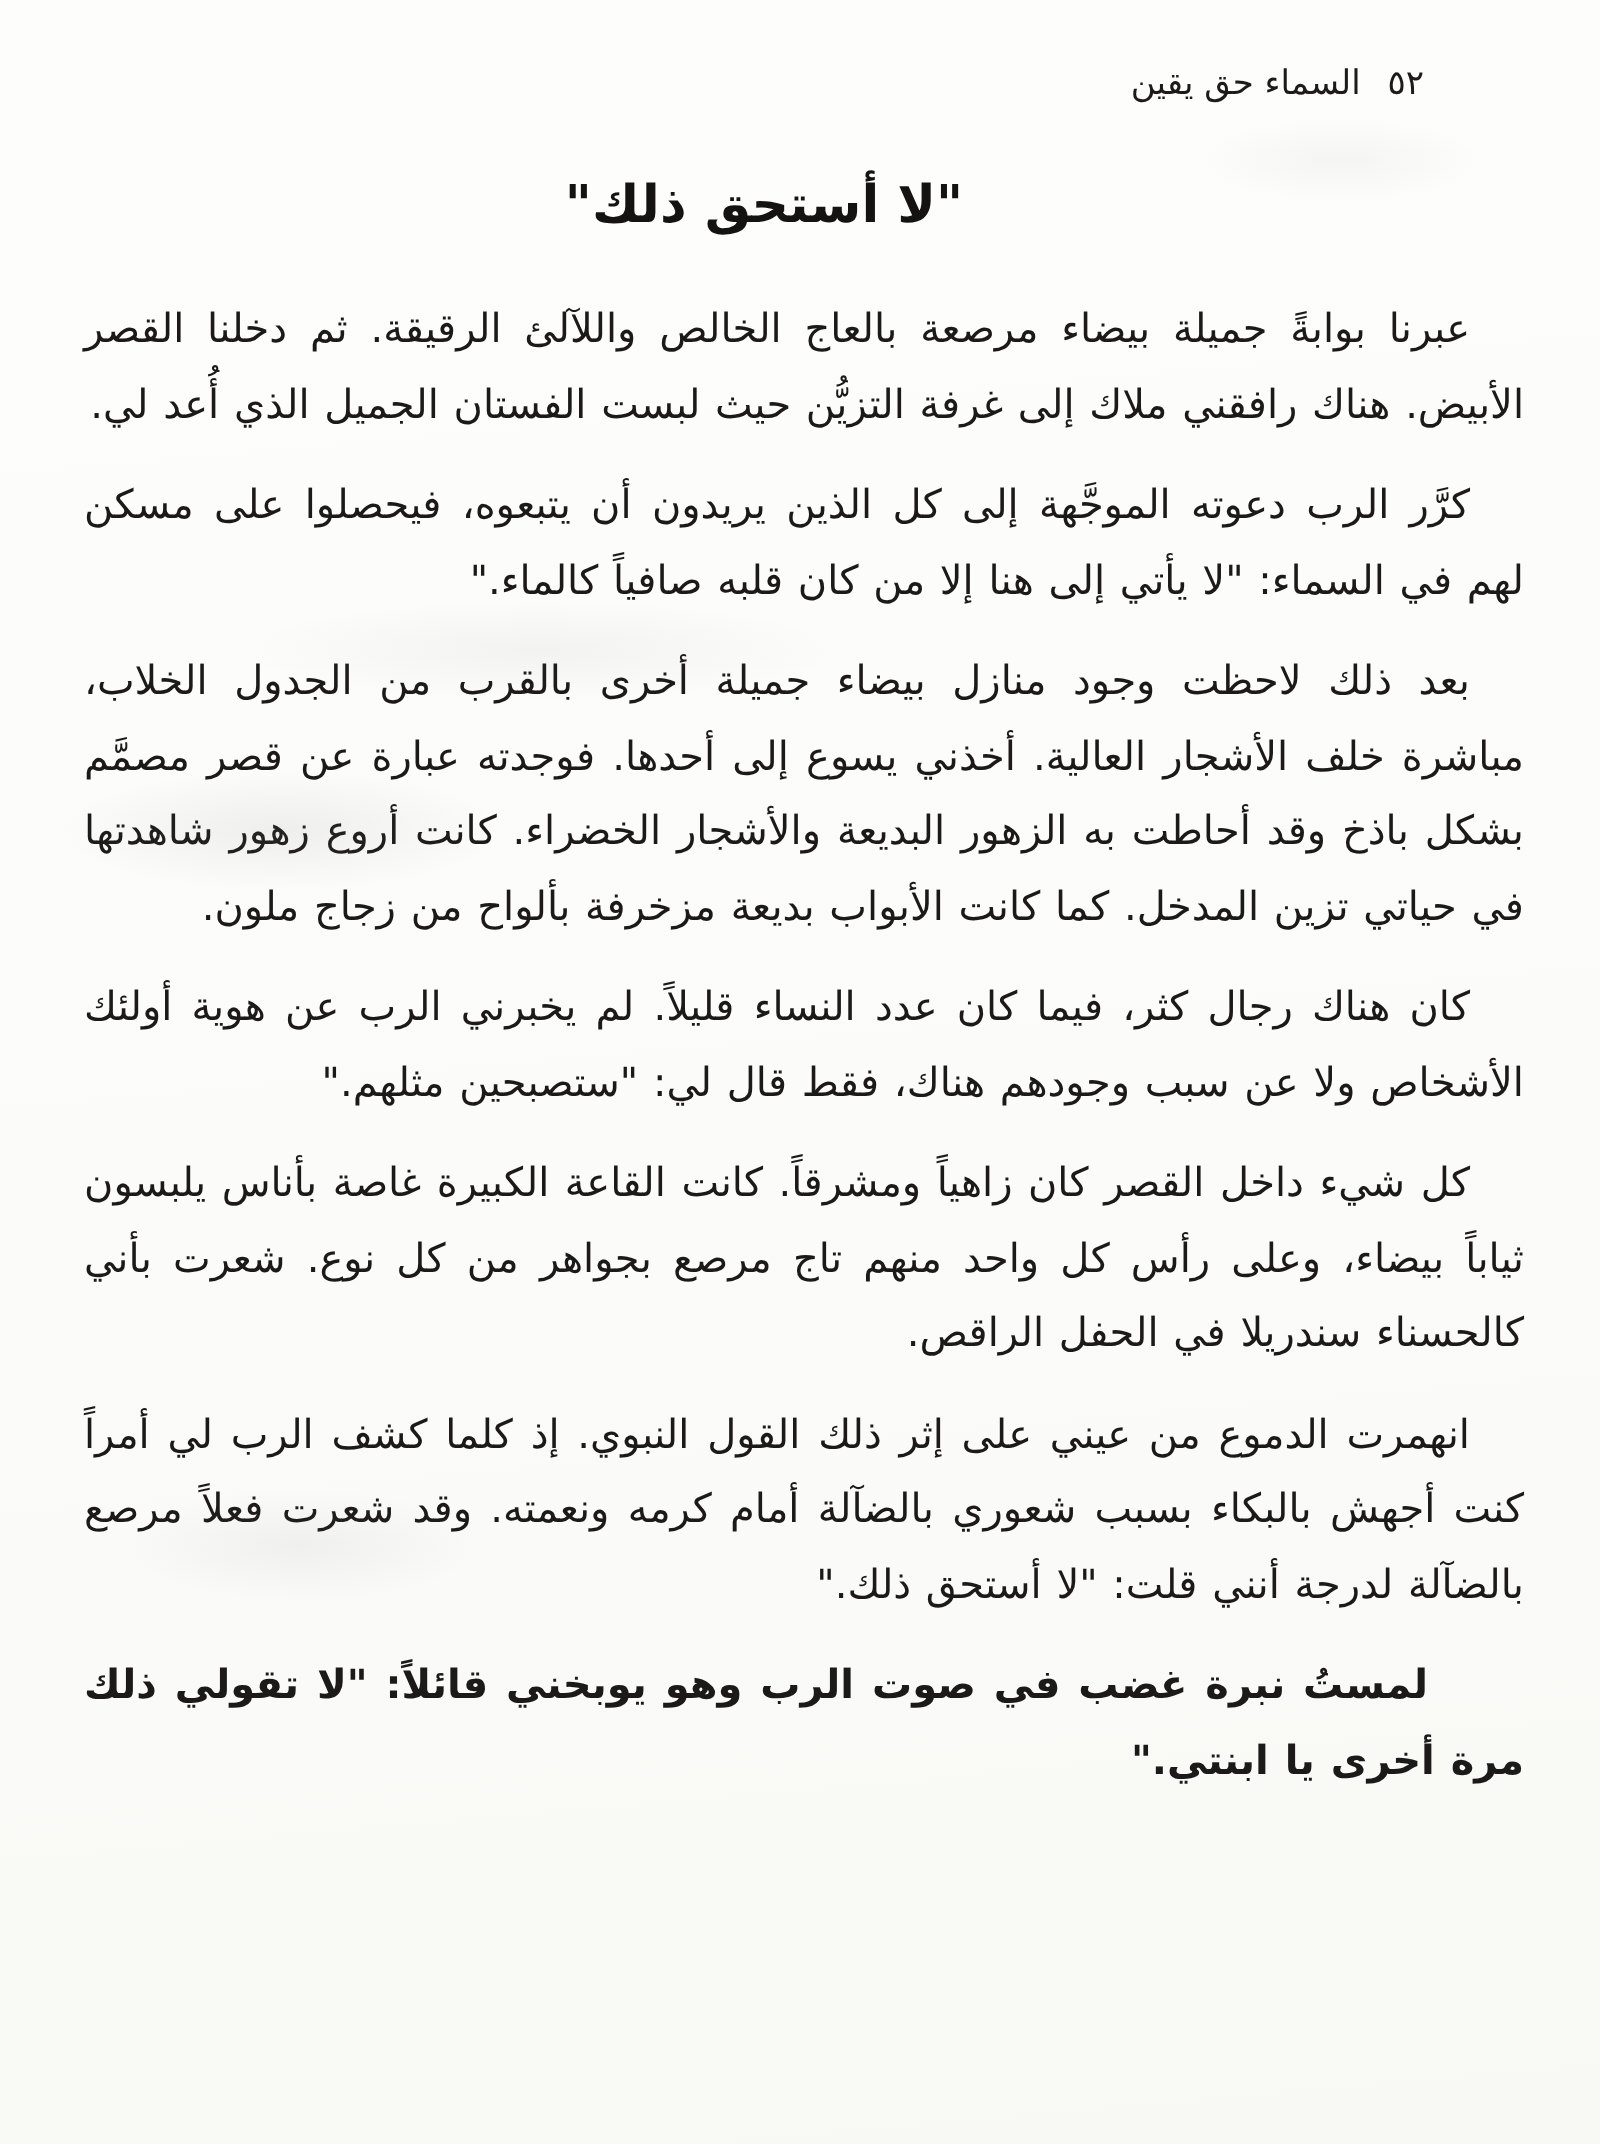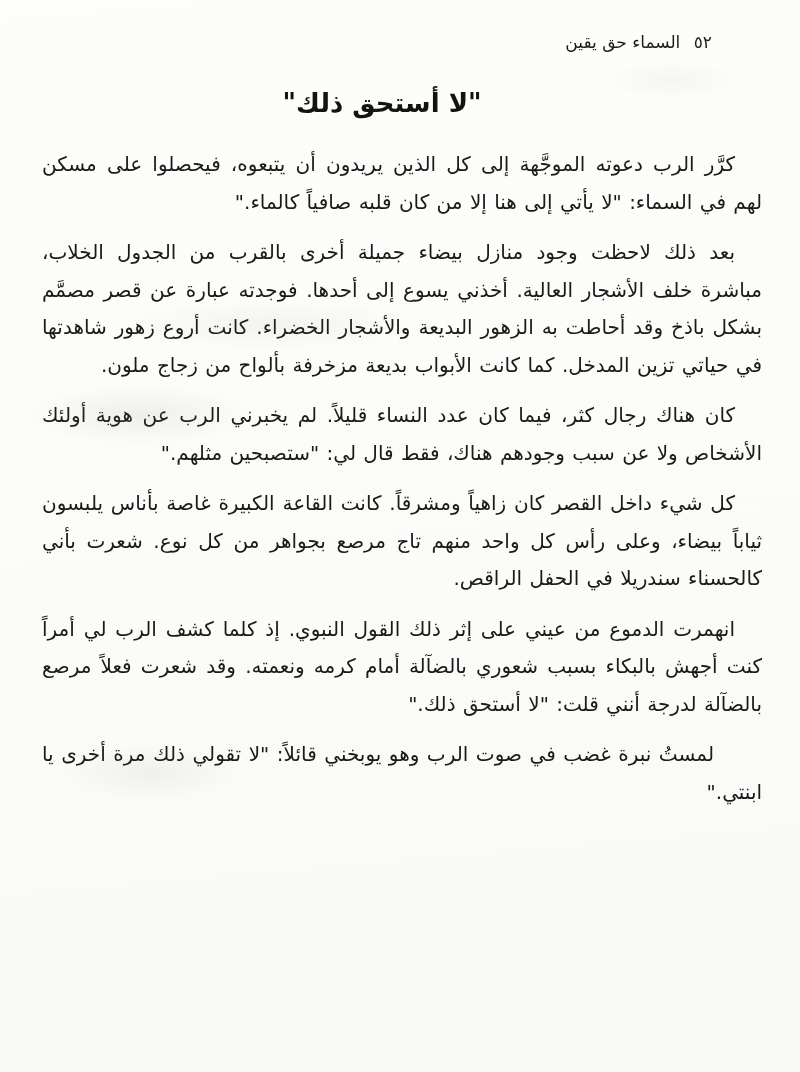--- a/index.html
+++ b/index.html
@@ -51,39 +51,40 @@
 
   .body-text p {
     font-size: 20px;
     line-height: 37.5px;
     text-align: justify;
     margin: 0 0 13px 0;
     text-indent: 27px; 
     word-spacing: 1px;
     color: #1b1a19;
   }
-  .body-text p.last-para { text-indent: 48px; margin-bottom: 0; }
+  .body-text p.last-para { text-indent: 48px; margin-bottom: 0; font-weight: bold; }
 </style>
 </head>
 <body>
 
 <div class="page">
   <div class="smudge s1"></div>
   <div class="smudge s2"></div>
   <div class="smudge s3"></div>
   <div class="smudge s4"></div>
 
   <div class="running-header">
     <span class="page-no">٥٢</span>
     <span>السماء حق يقين</span>
   </div>
 
   <h1 class="chapter-title">"لا أستحق ذلك"</h1>
 
   <div class="body-text">
+    <p>عبرنا بوابةً جميلة بيضاء مرصعة بالعاج الخالص واللآلئ الرقيقة. ثم دخلنا القصر الأبيض. هناك رافقني ملاك إلى غرفة التزيُّن حيث لبست الفستان الجميل الذي أُعد لي.</p>
     <p>كرَّر الرب دعوته الموجَّهة إلى كل الذين يريدون أن يتبعوه، فيحصلوا على مسكن لهم في السماء: "لا يأتي إلى هنا إلا من كان قلبه صافياً كالماء."</p>
     <p>بعد ذلك لاحظت وجود منازل بيضاء جميلة أخرى بالقرب من الجدول الخلاب، مباشرة خلف الأشجار العالية. أخذني يسوع إلى أحدها. فوجدته عبارة عن قصر مصمَّم بشكل باذخ وقد أحاطت به الزهور البديعة والأشجار الخضراء. كانت أروع زهور شاهدتها في حياتي تزين المدخل. كما كانت الأبواب بديعة مزخرفة بألواح من زجاج ملون.</p>
     <p>كان هناك رجال كثر، فيما كان عدد النساء قليلاً. لم يخبرني الرب عن هوية أولئك الأشخاص ولا عن سبب وجودهم هناك، فقط قال لي: "ستصبحين مثلهم."</p>
     <p>كل شيء داخل القصر كان زاهياً ومشرقاً. كانت القاعة الكبيرة غاصة بأناس يلبسون ثياباً بيضاء، وعلى رأس كل واحد منهم تاج مرصع بجواهر من كل نوع. شعرت بأني كالحسناء سندريلا في الحفل الراقص.</p>
     <p>انهمرت الدموع من عيني على إثر ذلك القول النبوي. إذ كلما كشف الرب لي أمراً كنت أجهش بالبكاء بسبب شعوري بالضآلة أمام كرمه ونعمته. وقد شعرت فعلاً مرصع بالضآلة لدرجة أنني قلت: "لا أستحق ذلك."</p>
     <p class="last-para">لمستُ نبرة غضب في صوت الرب وهو يوبخني قائلاً: "لا تقولي ذلك مرة أخرى يا ابنتي."</p>
   </div>
 </div>
 
 </body></html>

